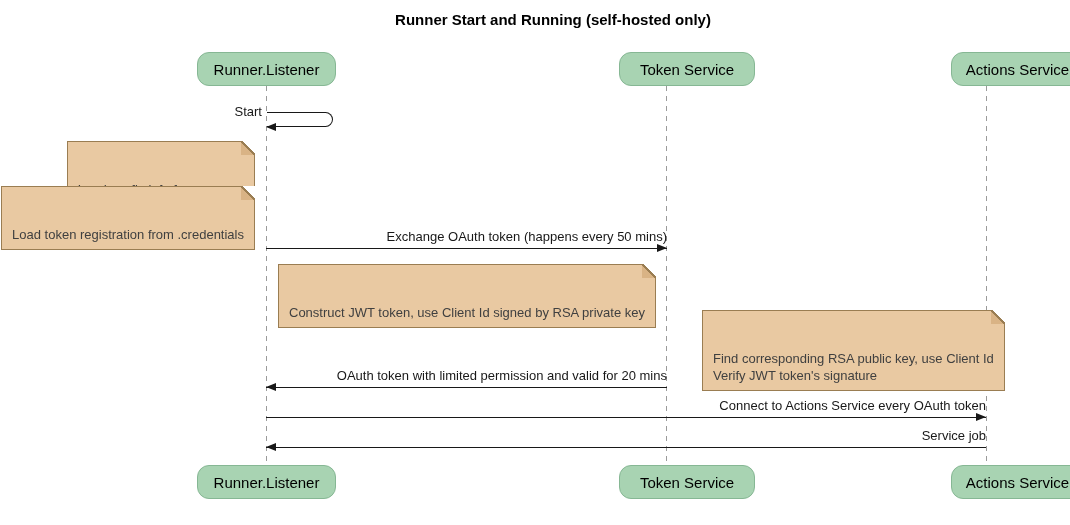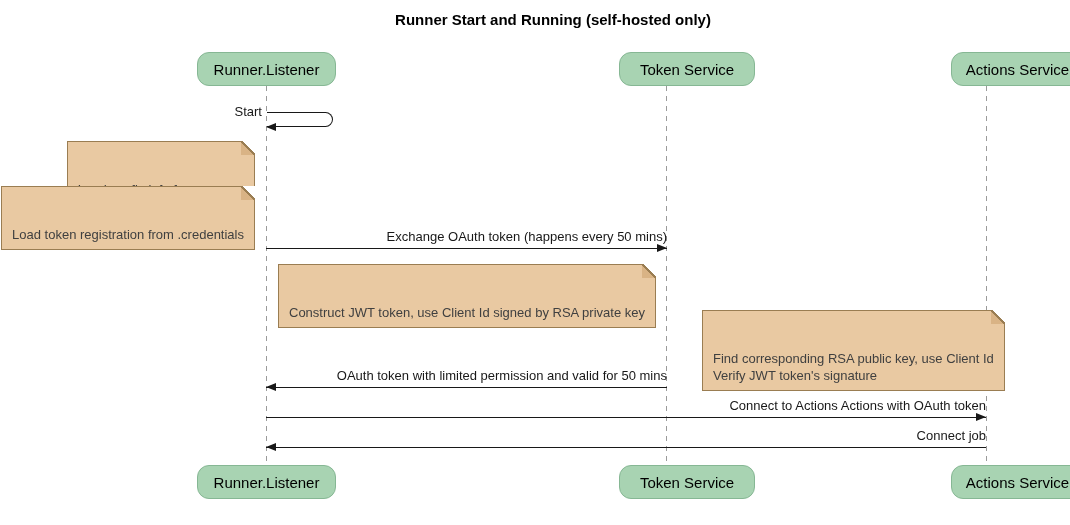--- a/index.html
+++ b/index.html
@@ -177,33 +177,33 @@
     <span class="fold"></span>
     <span>Construct JWT token, use Client Id signed by RSA private key</span>
   </div>
   <div class="note n-rsa">
     <span class="fold"></span>
     <span>Find corresponding RSA public key, use Client Id
 Verify JWT token's signature</span>
   </div>
 
   <div class="msg m-oauth">
-    <div class="lbl">OAuth token with limited permission and valid for 50 mins</div>
+    <div class="lbl">OAuth token with limited permission and valid for 20 mins</div>
     <div class="ln"></div>
     <div class="ah ah-l"></div>
   </div>
 
   <div class="msg m-connect">
-    <div class="lbl">Connect to Actions Actions with OAuth token</div>
+    <div class="lbl">Connect to Actions Service every OAuth token</div>
     <div class="ln"></div>
     <div class="ah ah-r"></div>
   </div>
 
   <div class="msg m-workflow">
-    <div class="lbl">Connect job</div>
+    <div class="lbl">Service job</div>
     <div class="ln"></div>
     <div class="ah ah-l"></div>
   </div>
 
   <div class="p-box bot p1">
     <span>Runner.Listener</span>
   </div>
   <div class="p-box bot p2">
     <span>Token Service</span>
   </div>

